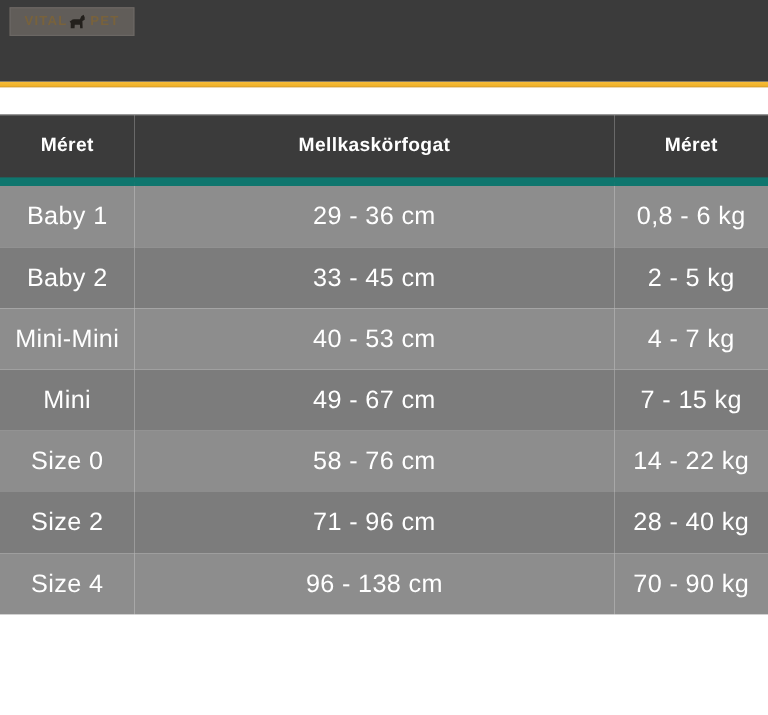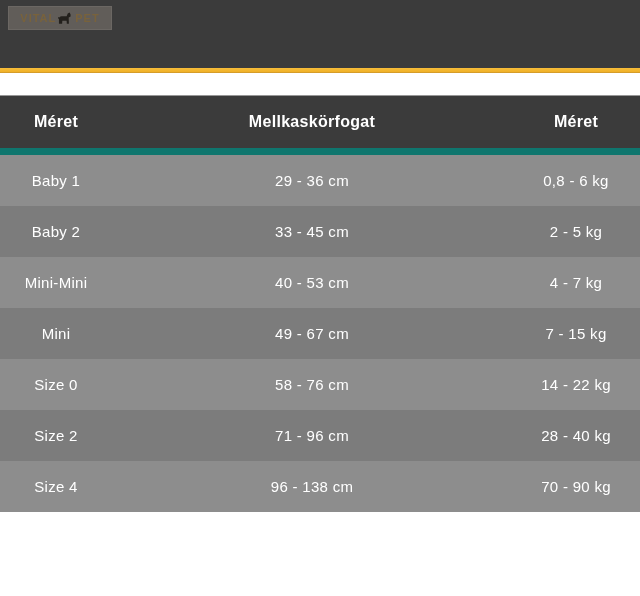--- a/index.html
+++ b/index.html
@@ -67,21 +67,21 @@
     font-weight: bold;
     text-align: center;
     letter-spacing: 0.3px;
     border-bottom: 7px solid #0f766e;
   }
   .size-table tbody td {
     height: 49px;
     text-align: center;
     vertical-align: middle;
     color: #ffffff;
-    font-size: 15px;
+    font-size: 21px;
     letter-spacing: 0.3px;
   }
   .size-table tbody tr:nth-child(odd)  { background: #8d8d8d; }
   .size-table tbody tr:nth-child(even) { background: #7c7c7c; }
 
   .col-size  { width: 17.5%; }
   .col-chest { width: 62.5%; }
   .col-weight{ width: 20%;  }
 </style>
 </head>

